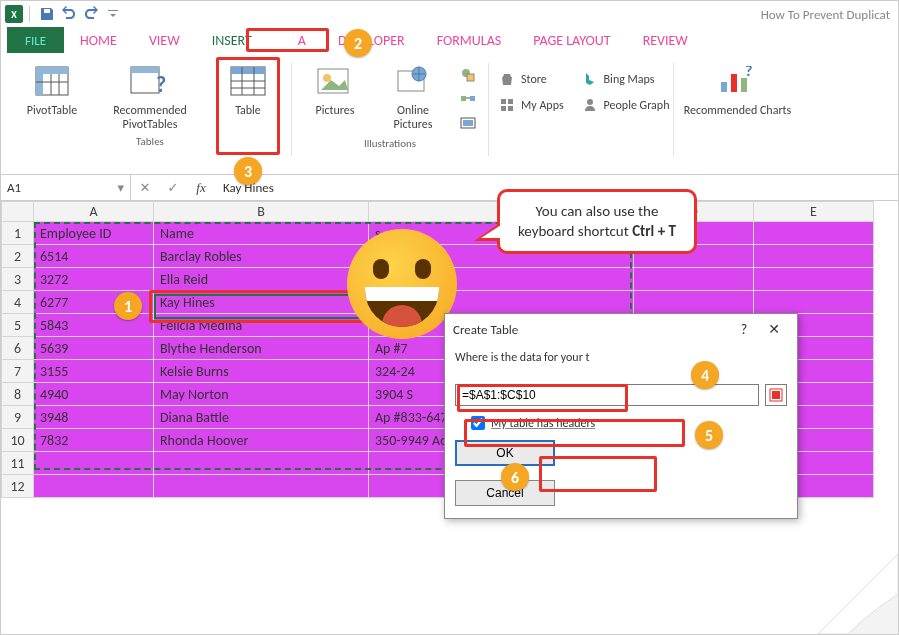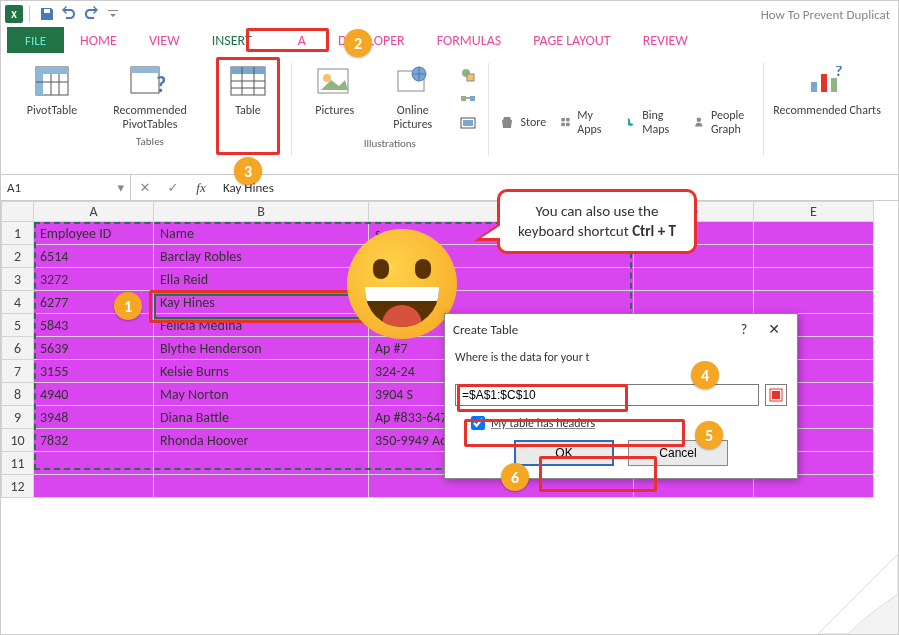--- a/index.html
+++ b/index.html
@@ -25,21 +25,21 @@
   .ribbon-body { height: 122px; border-bottom: 1px solid #ccc; display: flex; padding: 6px 8px 0 8px; background: #fff; }
   .group { display: flex; flex-direction: column; align-items: center; padding: 0 8px; }
   .group-row { display: flex; gap: 8px; align-items: flex-start; }
   .group-label { font-size: 11px; color: #666; padding-top: 4px; }
   .sep { width: 1px; background: #e3e3e3; margin: 4px 0 18px 0; }
   .big-btn { width: 70px; display: flex; flex-direction: column; align-items: center; text-align: center; font-size: 12px; color: #444; gap: 4px; padding-top: 4px; cursor: pointer; }
   .big-btn .ic { width: 40px; height: 36px; display: flex; align-items: center; justify-content: center; }
   .big-btn.wide { width: 110px; }
   .small-btn { font-size: 12px; color: #444; display: flex; align-items: center; gap: 6px; padding: 2px 4px; cursor: pointer; }
 
-  .apps-group { display: flex; flex-direction: row; gap: 6px; padding-top: 10px; }
+  .apps-group { display: flex; flex-direction: column; gap: 6px; padding-top: 10px; }
   .apps-group .small-btn svg.icon { width: 16px; height: 16px; }
 
   
   .red-box { position: absolute; border: 3px solid #e8312b; border-radius: 2px; }
   .badge-num { position: absolute; width: 28px; height: 28px; border-radius: 14px; background: #f5a623; color: #fff; font-weight: bold; font-size: 16px; display: flex; align-items: center; justify-content: center; box-shadow: 0 1px 2px rgba(0,0,0,0.3); }
 
   
   .formula-bar { height: 26px; border-bottom: 1px solid #ccc; display: flex; align-items: stretch; }
   .name-box { width: 130px; border-right: 1px solid #ccc; display: flex; align-items: center; padding: 0 6px; font-size: 13px; }
   .name-box .dd { margin-left: auto; color: #888; }
@@ -67,21 +67,21 @@
   .dialog-title .sp { flex: 1; }
   .dialog-title .dlg-help, .dialog-title .dlg-close { width: 30px; text-align: center; font-size: 14px; cursor: pointer; }
   .dialog-body { padding: 6px 10px 2px 10px; }
   .dialog-body .prompt { font-size: 12px; margin-bottom: 20px; }
   .dialog-body .range-row { display: flex; align-items: center; gap: 6px; margin-bottom: 10px; }
   .dialog-body input[type=text] { flex: 1; height: 22px; border: 1px solid #7a7a7a; padding: 0 6px; font-size: 12px; }
   .range-pick { width: 22px; height: 22px; border: 1px solid #7a7a7a; display: flex; align-items: center; justify-content: center; cursor: pointer; }
   .chk-row { display: flex; align-items: center; gap: 6px; font-size: 12px; margin-left: 16px; }
   .chk-row input { width: 14px; height: 14px; }
   .chk-row span { text-decoration: underline; text-decoration-color: #888; }
-  .dialog-buttons { display: flex; justify-content: center; gap: 14px; padding: 8px 10px 12px 10px; }
+  .dialog-buttons { display: flex; justify-content: center; gap: 14px; padding: 8px 10px 12px 10px; flex-direction: column; }
   .dialog-buttons button { width: 100px; height: 26px; border: 1px solid #888; background: #eaeaea; font-size: 12px; cursor: pointer; }
   .dialog-buttons button.default { border: 2px solid #2a6cc0; }
 
   
   .bubble { position: absolute; width: 200px; background: #fff; border: 3px solid #e8312b; border-radius: 10px; padding: 10px 12px; text-align: center; font-size: 15px; line-height: 1.3; }
   .bubble b { font-weight: bold; }
   .bubble .tail { position: absolute; width: 0; height: 0; border-top: 18px solid transparent; border-bottom: 0 solid transparent; border-right: 26px solid #e8312b; left: -26px; bottom: 10px; }
   .bubble .tail-inner { position: absolute; width: 0; height: 0; border-top: 13px solid transparent; border-bottom: 0 solid transparent; border-right: 20px solid #fff; left: -19px; bottom: 13px; }
 
   

